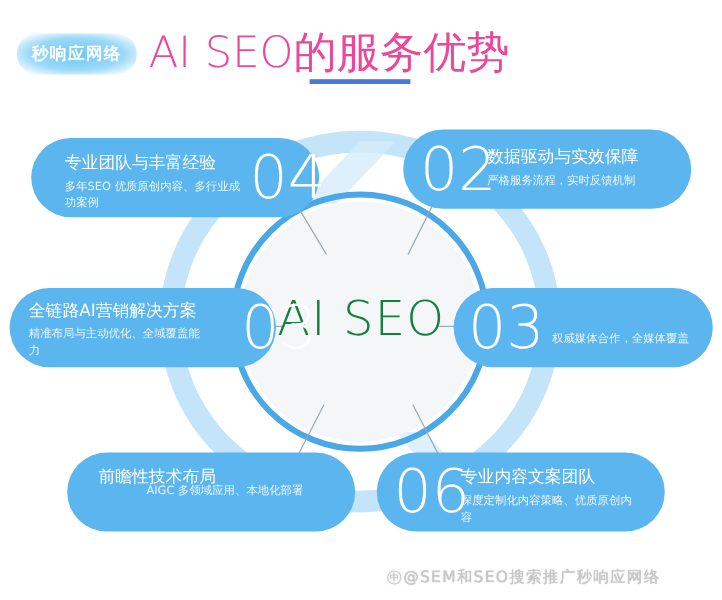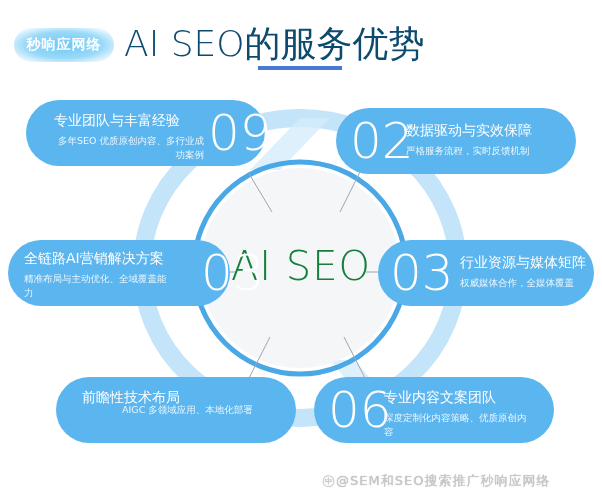--- a/index.html
+++ b/index.html
@@ -12,21 +12,21 @@
       position: absolute; left: 14px; top: 28px; width: 100px; height: 34px;
       border-radius: 20px;
       background: radial-gradient(ellipse at center, #6cc8f5 0%, #9ad9f8 55%, rgba(200,235,252,0.3) 85%, rgba(255,255,255,0) 100%);
       color: #ffffff; font-size: 14px; font-weight: bold;
       display: flex; align-items: center; justify-content: center;
       letter-spacing: 1px;
       filter: blur(0.3px);
     }
     .page-title {
       position: absolute; left: 124px; top: 20px;
-      font-size: 36px; color: #0c4a6e; font-weight: 300;
+      font-size: 36px; color: #ec4899; font-weight: 300;
       font-family: "DejaVu Sans", sans-serif;
       letter-spacing: 0px;
     }
     .title-underline {
       position: absolute; left: 258px; top: 66px; width: 84px; height: 4px;
       background: #4a78d4;
     }
     svg.bg { position: absolute; left: 0; top: 0; }
     .pill {
       position: absolute; height: 66px; border-radius: 33px;
@@ -75,41 +75,40 @@
   <line x1="222" y1="272" x2="236" y2="272" stroke="#9aa8b4" stroke-width="1"></line>
   <line x1="366" y1="272" x2="380" y2="272" stroke="#9aa8b4" stroke-width="1"></line>
 </svg>
 
 <div class="brand-tag">秒响应网络</div>
 <div class="page-title">AI SEO的服务优势</div>
 <div class="title-underline"></div>
 
 <div class="center-label">AI SEO</div>
 
-<div class="pill" style="left:26px; top:100px; width:240px;text-align:right;">
+<div class="pill" style="left:26px; top:115px; width:240px;">
   <span class="heading" style="left:28px; top:12px;">专业团队与丰富经验</span>
   <span class="desc" style="left:28px; top:34px; width:150px;">多年SEO 优质原创内容、多行业成功案例</span>
-  <span class="num" style="left:182px;">09</span>
+  <span class="num" style="left:182px;">04</span>
 </div>
 
 <div class="pill" style="left:336px; top:108px; width:240px;">
   <span class="num" style="left:14px;text-align:center;">02</span>
   <span class="heading" style="left:70px; top:14px;">数据驱动与实效保障</span>
   <span class="desc" style="left:70px; top:36px; width:150px;">严格服务流程，实时反馈机制</span>
 </div>
 
 <div class="pill" style="left:8px; top:240px; width:222px;">
   <span class="heading" style="left:16px; top:10px;">全链路AI营销解决方案</span>
   <span class="desc" style="left:16px; top:32px; width:148px;">精准布局与主动优化、全域覆盖能力</span>
   <span class="num" style="left:166px;margin-left:27px;">03</span>
 </div>
 
 <div class="pill" style="left:378px; top:240px; width:216px;">
   <span class="num" style="left:12px;">03</span>
-  <span class="heading" style="left:82px; top:14px;">行业资源与媒体矩阵</span>
   <span class="desc" style="left:82px; top:36px; width:130px;">权威媒体合作，全媒体覆盖</span>
 </div>
 
 <div class="pill" style="left:56px; top:377px; width:240px;">
   <span class="heading" style="left:26px; top:12px;">前瞻性技术布局</span>
   <span class="desc" style="left:26px; top:26px; width:150px; white-space:nowrap;margin-left:40px;">AIGC 多领域应用、本地化部署</span>
 </div>
 
 <div class="pill" style="left:314px; top:377px; width:240px;">
   <span class="num" style="left:14px;">06</span>

